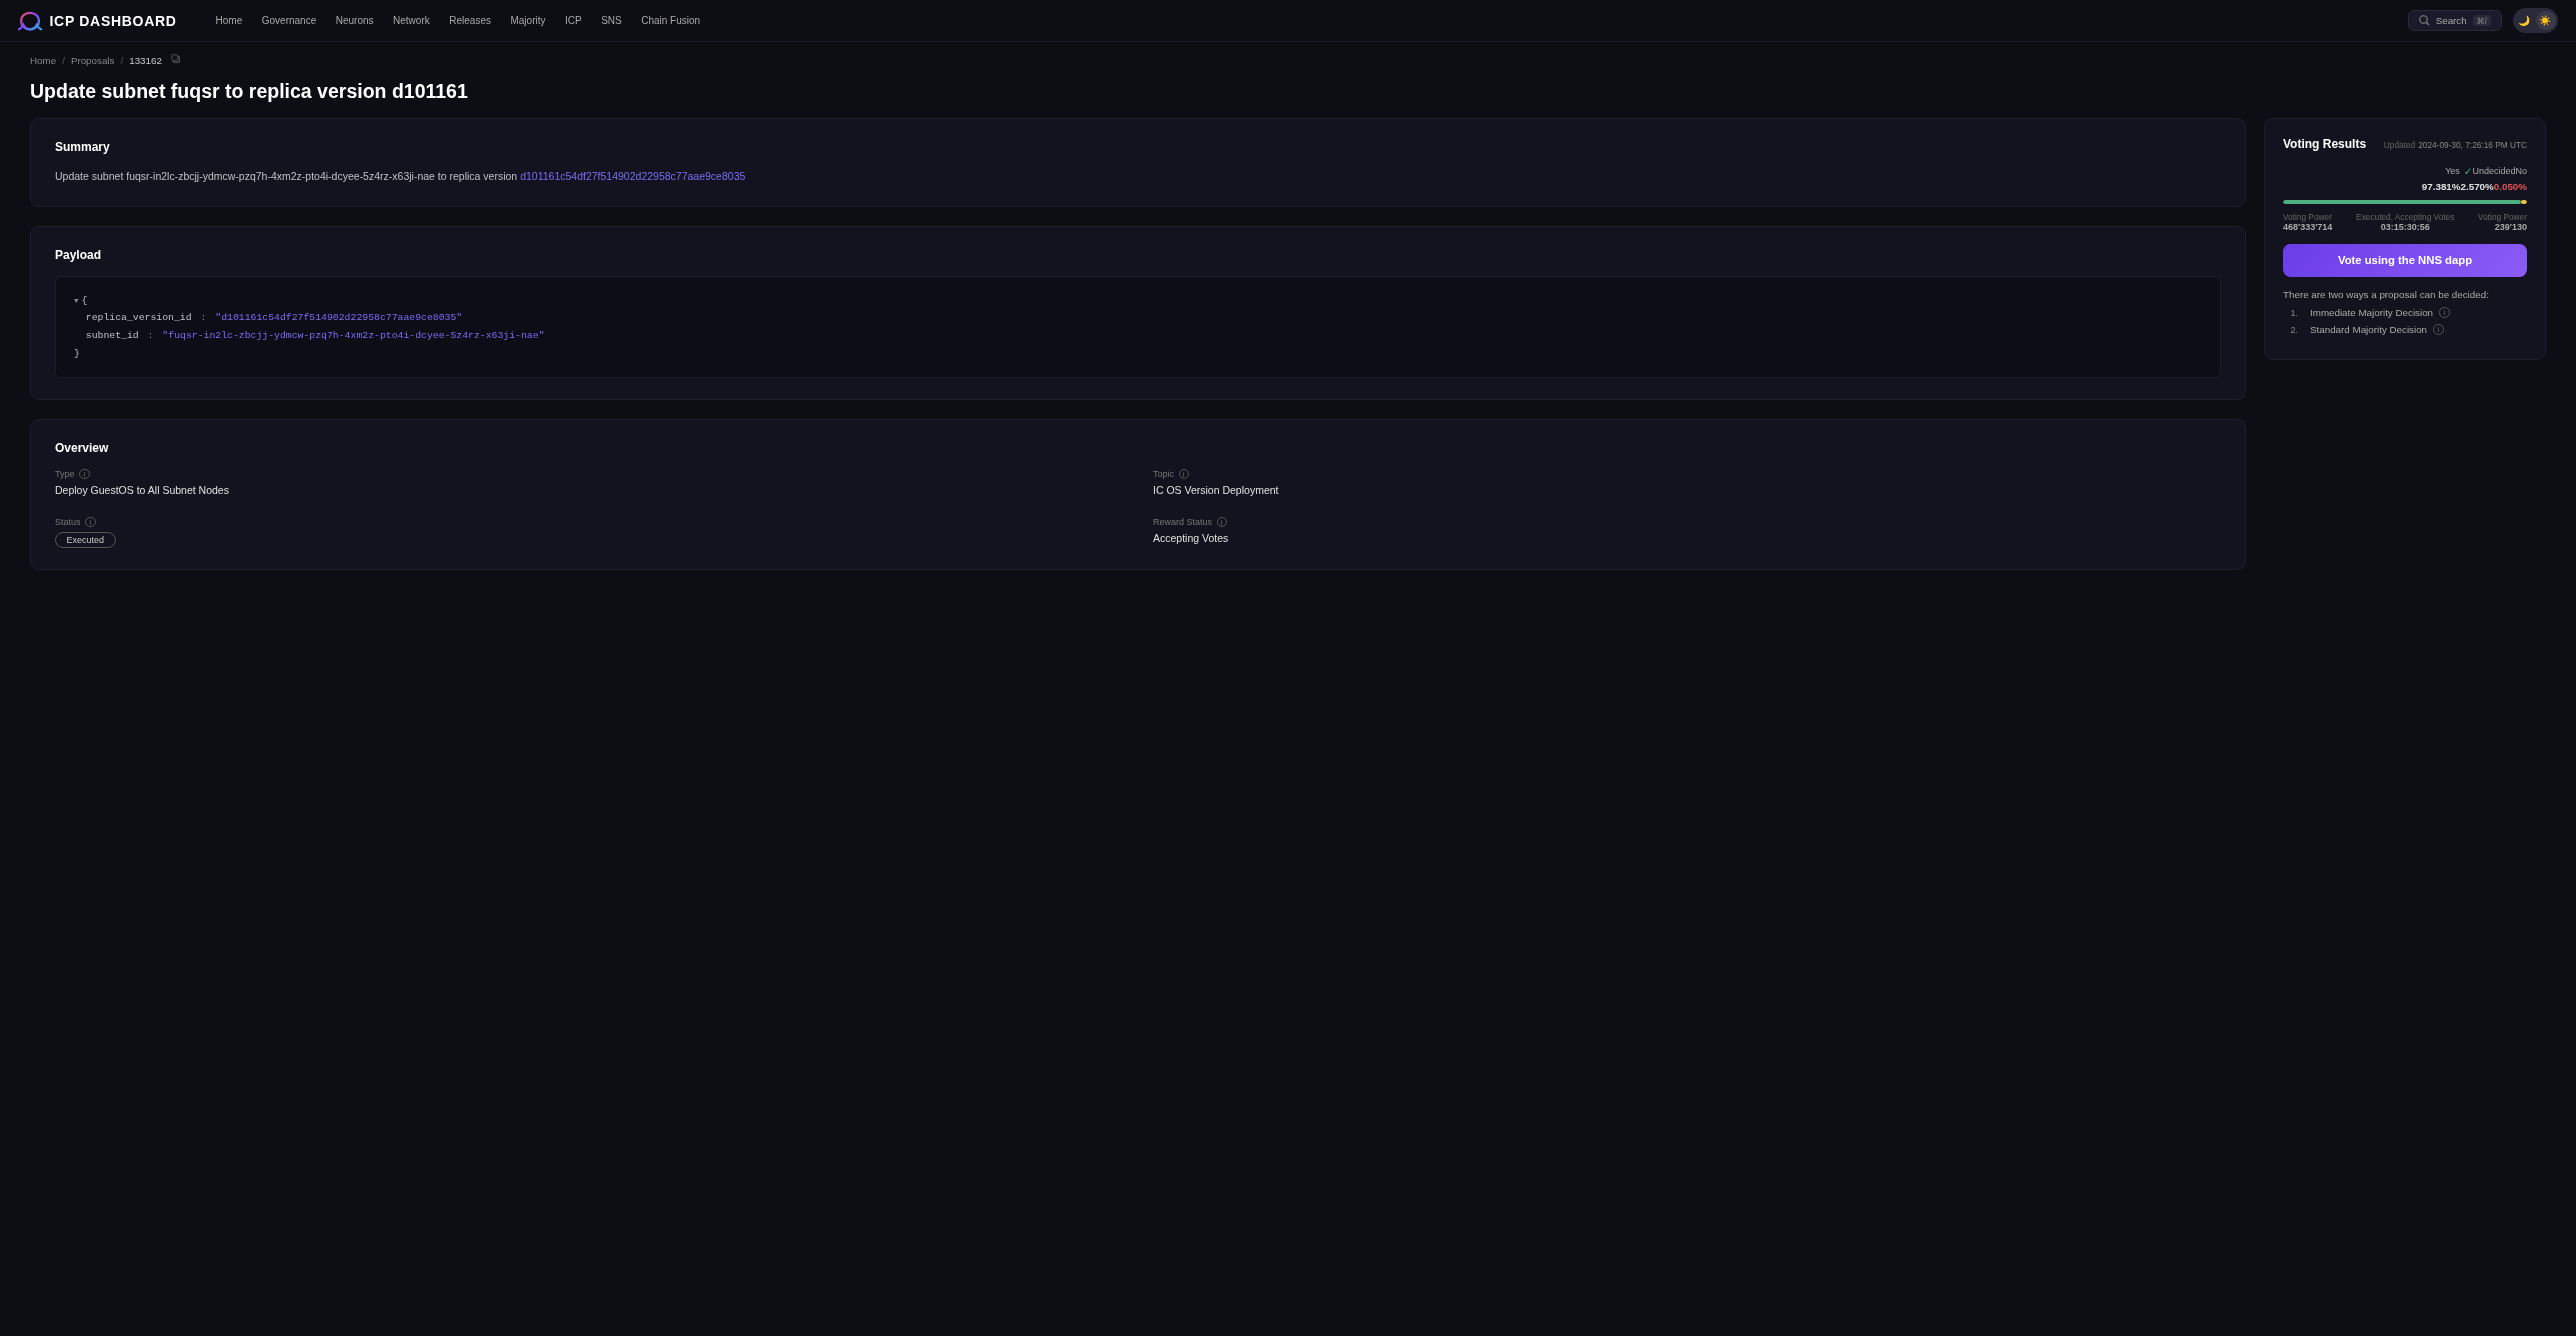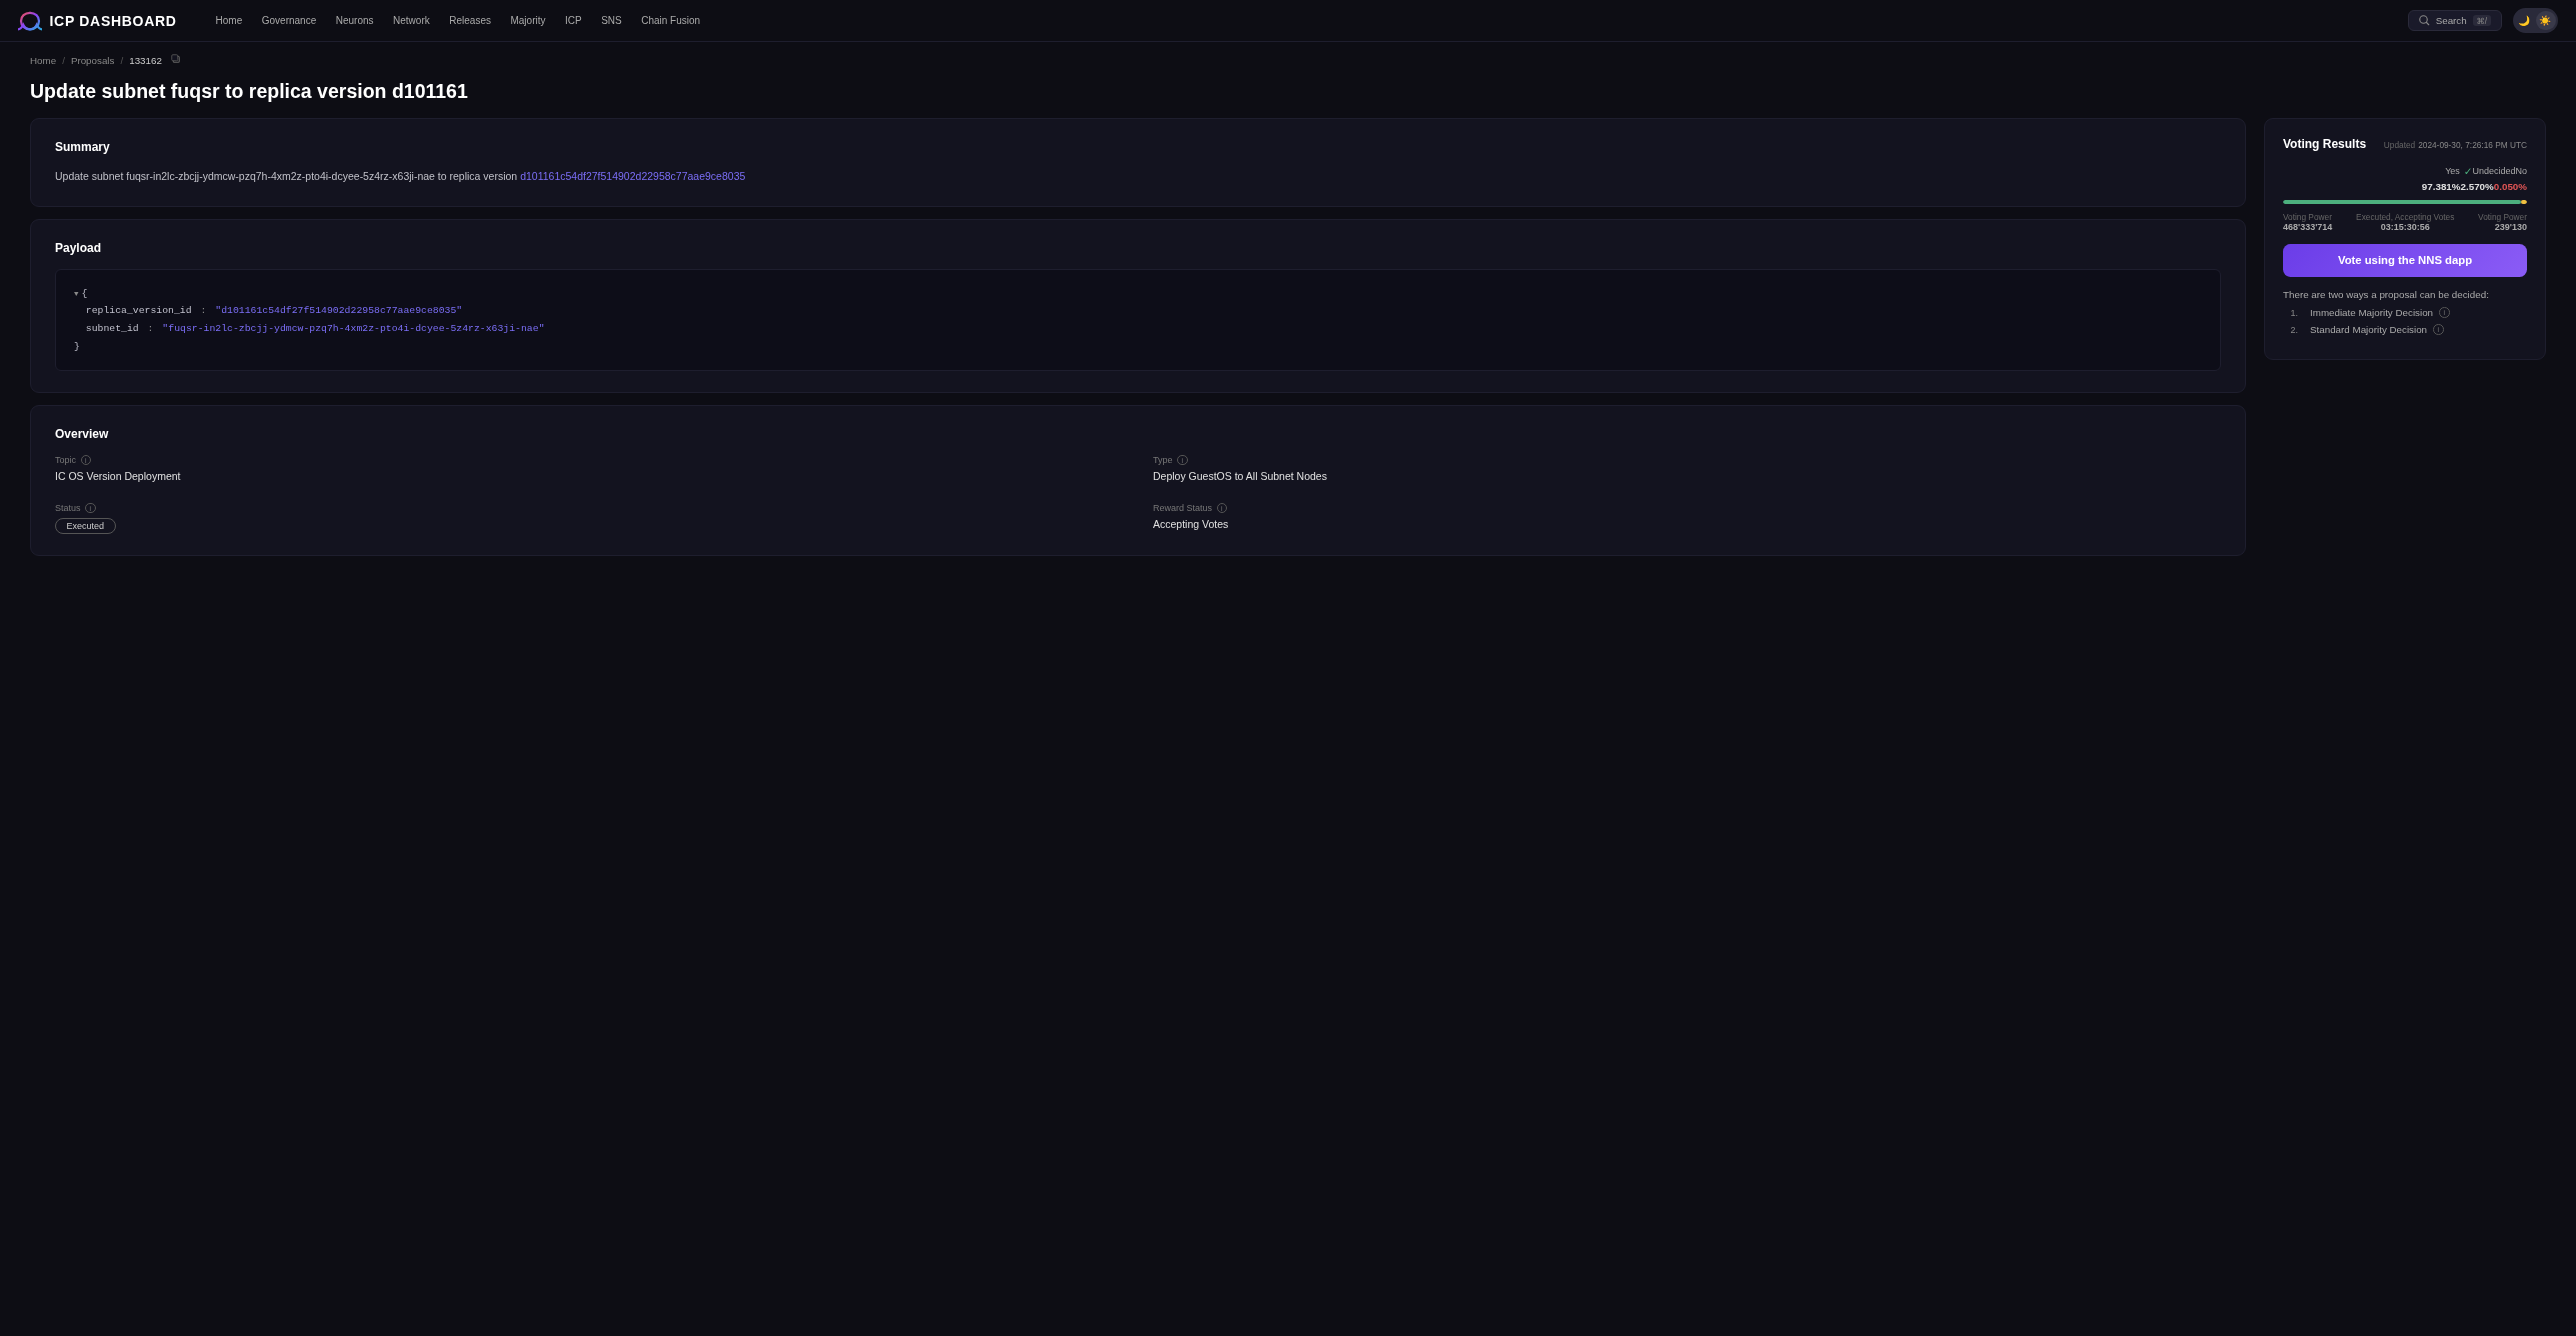--- a/index.html
+++ b/index.html
@@ -129,21 +129,21 @@
     .main-layout {
       display: flex;
       gap: 18px;
       padding: 0 30px 30px;
       align-items: flex-start;
     }
     .content-col {
       flex: 1;
       display: flex;
       flex-direction: column;
-      gap: 12px;
+      gap: 19px;
     }
     .sidebar-col {
       width: 282px;
       flex-shrink: 0;
     }
 
     
     .card {
       background: #13131f;
       border: 0.8px solid #1e1e2e;
@@ -453,31 +453,31 @@
         <span class="json-string">"<span>fuqsr-in2lc-zbcjj-ydmcw-pzq7h-4xm2z-pto4i-dcyee-5z4rz-x63ji-nae</span>"</span><br>
         <span class="json-brace">}</span>
       </div>
     </div>
 
     <div class="card">
       <div class="card-title">Overview</div>
       <div class="overview-grid">
         <div class="overview-item">
           <div class="overview-label">
+            <span>Type</span>
+            <span class="info-icon">i</span>
+          </div>
+          <div class="overview-value">Deploy GuestOS to All Subnet Nodes</div>
+        </div>
+        <div class="overview-item">
+          <div class="overview-label">
             <span>Topic</span>
             <span class="info-icon">i</span>
           </div>
           <div class="overview-value">IC OS Version Deployment</div>
-        </div>
-        <div class="overview-item">
-          <div class="overview-label">
-            <span>Type</span>
-            <span class="info-icon">i</span>
-          </div>
-          <div class="overview-value">Deploy GuestOS to All Subnet Nodes</div>
         </div>
         <div class="overview-item">
           <div class="overview-label">
             <span>Status</span>
             <span class="info-icon">i</span>
           </div>
           <div class="overview-value">
             <span class="status-badge">Executed</span>
           </div>
         </div>

